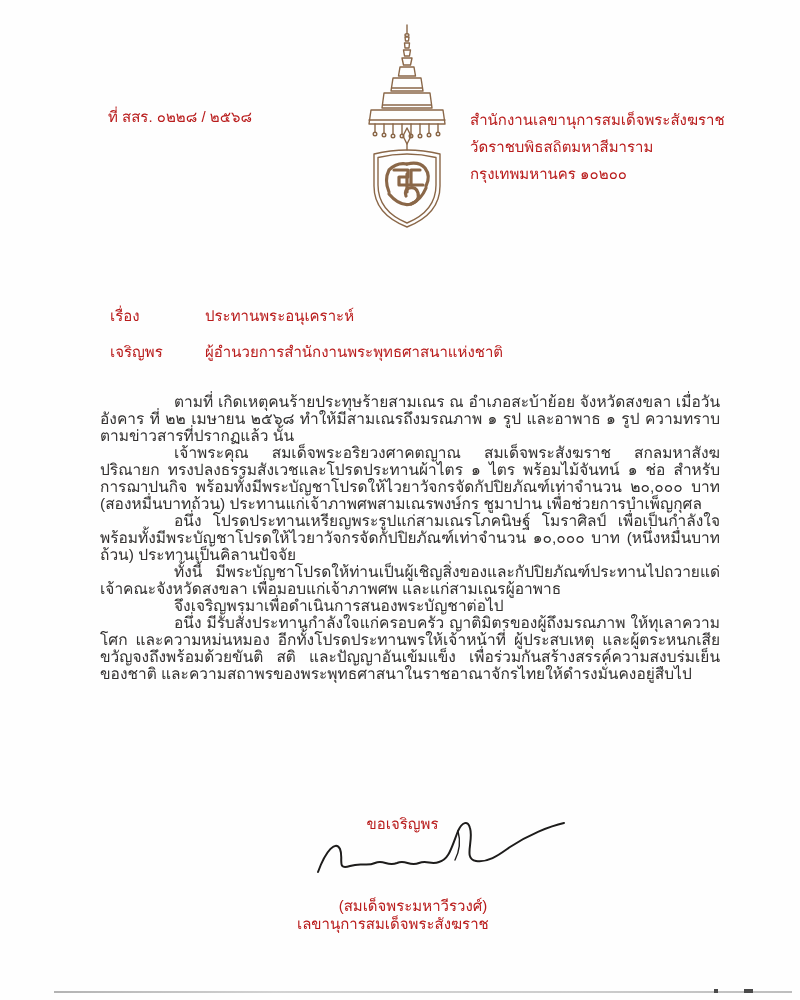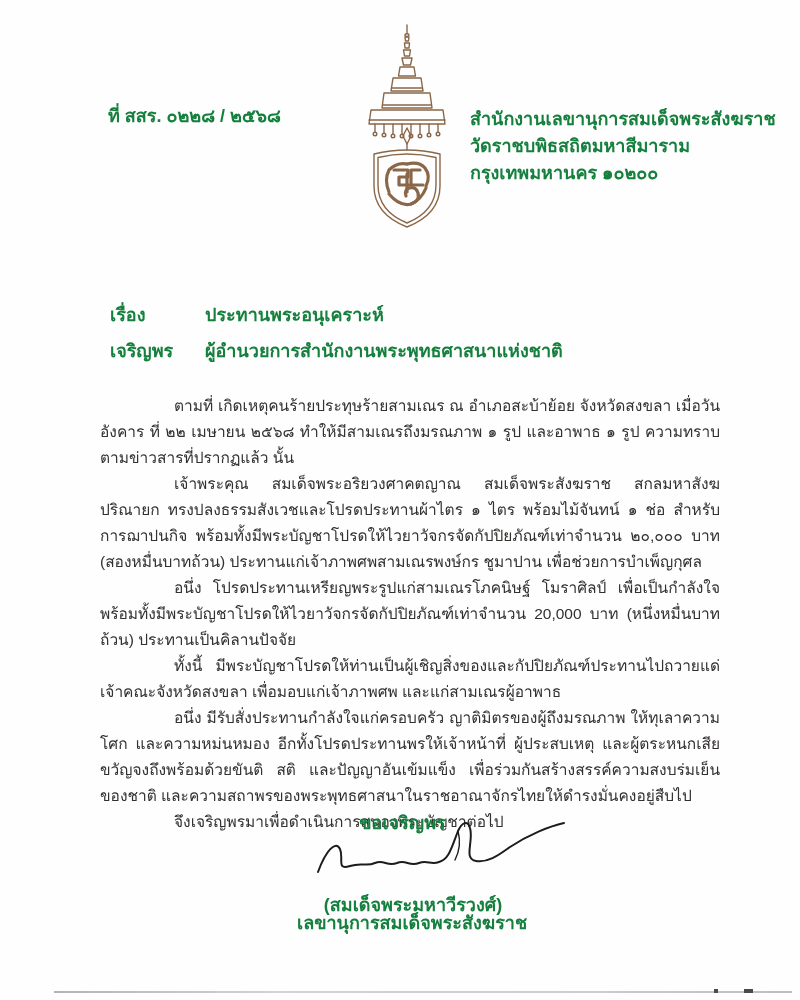--- a/index.html
+++ b/index.html
@@ -8,34 +8,34 @@
   .page {
     position: relative;
     width: 800px;
     height: 1000px;
     margin: 0 auto;
     background: #fefefe;
     color: #2e2c2a;
     overflow: hidden;
   }
   .abs { position: absolute; }
-  .txt { font-size: 18px; line-height: 25px; color: #15803d; font-weight: bold; }
+  .txt { font-size: 15px; line-height: 25px; color: #b91c1c; }
   .doc-number { left: 108px; top: 104px; }
   .sender-block { left: 470px; top: 106px; line-height: 27px; }
   .sender-block div { white-space: nowrap; }
   .emblem-wrap { left: 345px; top: 24px; width: 124px; height: 205px; }
   .date-line { left: 250px; top: 243px; width: 300px; text-align: center; }
   .field-row { left: 0; width: 800px; }
   .field-label { position: absolute; left: 110px; }
   .field-value { position: absolute; left: 205px; }
   .subject-row { top: 303px; }
   .salutation-row { top: 339px; }
   .body-block {
     left: 100px; top: 393px; width: 620px;
-    font-size: 15.5px; line-height: 26px; color: #333130;
+    font-size: 15.5px; line-height: 17px; color: #333130;
     text-align: justify;
   }
   .body-block p { text-indent: 74px; margin: 0; }
   .closing-word { left: 330px; top: 811px; width: 145px; text-align: center; }
   .signature-wrap { left: 312px; top: 818px; width: 256px; height: 64px; }
   .signer-name { left: 313px; top: 881px; width: 200px; text-align: center; margin-top: 12px; }
   .signer-title { left: 297px; top: 911px; width: 240px; }
   .scan-line {
     left: 54px; top: 991px; width: 738px; height: 2px;
     background: linear-gradient(90deg, #9a9a9a, #c4c4c4 30%, #bdbdbd 70%, #a8a8a8);
@@ -122,24 +122,24 @@
   </div>
 
   <div class="abs txt field-row salutation-row">
     <span class="field-label">เจริญพร</span>
     <span class="field-value">ผู้อำนวยการสำนักงานพระพุทธศาสนาแห่งชาติ</span>
   </div>
 
   <div class="abs body-block">
     <p>ตามที่ เกิดเหตุคนร้ายประทุษร้ายสามเณร ณ อำเภอสะบ้าย้อย จังหวัดสงขลา เมื่อวันอังคาร ที่ ๒๒ เมษายน ๒๕๖๘ ทำให้มีสามเณรถึงมรณภาพ ๑ รูป และอาพาธ ๑ รูป ความทราบตามข่าวสารที่ปรากฏแล้ว นั้น</p>
     <p>เจ้าพระคุณ สมเด็จพระอริยวงศาคตญาณ สมเด็จพระสังฆราช สกลมหาสังฆปริณายก ทรงปลงธรรมสังเวชและโปรดประทานผ้าไตร ๑ ไตร พร้อมไม้จันทน์ ๑ ช่อ สำหรับการฌาปนกิจ พร้อมทั้งมีพระบัญชาโปรดให้ไวยาวัจกรจัดกัปปิยภัณฑ์เท่าจำนวน ๒๐,๐๐๐ บาท (สองหมื่นบาทถ้วน) ประทานแก่เจ้าภาพศพสามเณรพงษ์กร ชูมาปาน เพื่อช่วยการบำเพ็ญกุศล</p>
-    <p>อนึ่ง โปรดประทานเหรียญพระรูปแก่สามเณรโภคนิษฐ์ โมราศิลป์ เพื่อเป็นกำลังใจ พร้อมทั้งมีพระบัญชาโปรดให้ไวยาวัจกรจัดกัปปิยภัณฑ์เท่าจำนวน 20,000 บาท (หนึ่งหมื่นบาทถ้วน) ประทานเป็นคิลานปัจจัย</p>
+    <p>อนึ่ง โปรดประทานเหรียญพระรูปแก่สามเณรโภคนิษฐ์ โมราศิลป์ เพื่อเป็นกำลังใจ พร้อมทั้งมีพระบัญชาโปรดให้ไวยาวัจกรจัดกัปปิยภัณฑ์เท่าจำนวน ๑๐,๐๐๐ บาท (หนึ่งหมื่นบาทถ้วน) ประทานเป็นคิลานปัจจัย</p>
     <p>ทั้งนี้ มีพระบัญชาโปรดให้ท่านเป็นผู้เชิญสิ่งของและกัปปิยภัณฑ์ประทานไปถวายแด่เจ้าคณะจังหวัดสงขลา เพื่อมอบแก่เจ้าภาพศพ และแก่สามเณรผู้อาพาธ</p>
+    <p>จึงเจริญพรมาเพื่อดำเนินการสนองพระบัญชาต่อไป</p>
     <p>อนึ่ง มีรับสั่งประทานกำลังใจแก่ครอบครัว ญาติมิตรของผู้ถึงมรณภาพ ให้ทุเลาความโศก และความหม่นหมอง อีกทั้งโปรดประทานพรให้เจ้าหน้าที่ ผู้ประสบเหตุ และผู้ตระหนกเสียขวัญจงถึงพร้อมด้วยขันติ สติ และปัญญาอันเข้มแข็ง เพื่อร่วมกันสร้างสรรค์ความสงบร่มเย็นของชาติ และความสถาพรของพระพุทธศาสนาในราชอาณาจักรไทยให้ดำรงมั่นคงอยู่สืบไป</p>
-    <p>จึงเจริญพรมาเพื่อดำเนินการสนองพระบัญชาต่อไป</p>
   </div>
 
   <div class="abs txt closing-word">ขอเจริญพร</div>
 
   <div class="abs signature-wrap">
     <svg width="256" height="64" viewBox="0 0 256 64" fill="none" stroke="#1d1c1b" stroke-width="2" stroke-linecap="round">
       <path d="M6,54 C14,32 24,22 28,31 C32,40 24,53 38,48 C50,44 54,49 63,45 C72,41 75,49 85,45 C94,41 97,49 107,45 C115,42 119,47 127,44 C137,41 139,31 146,13 C150,4 156,2 158,10 C162,23 151,41 164,43 C177,45 188,36 198,29 C216,17 238,8 252,5"></path>
       <path d="M146,13 C149,24 147,34 143,42" stroke-width="1.4"></path>
     </svg>
   </div>

